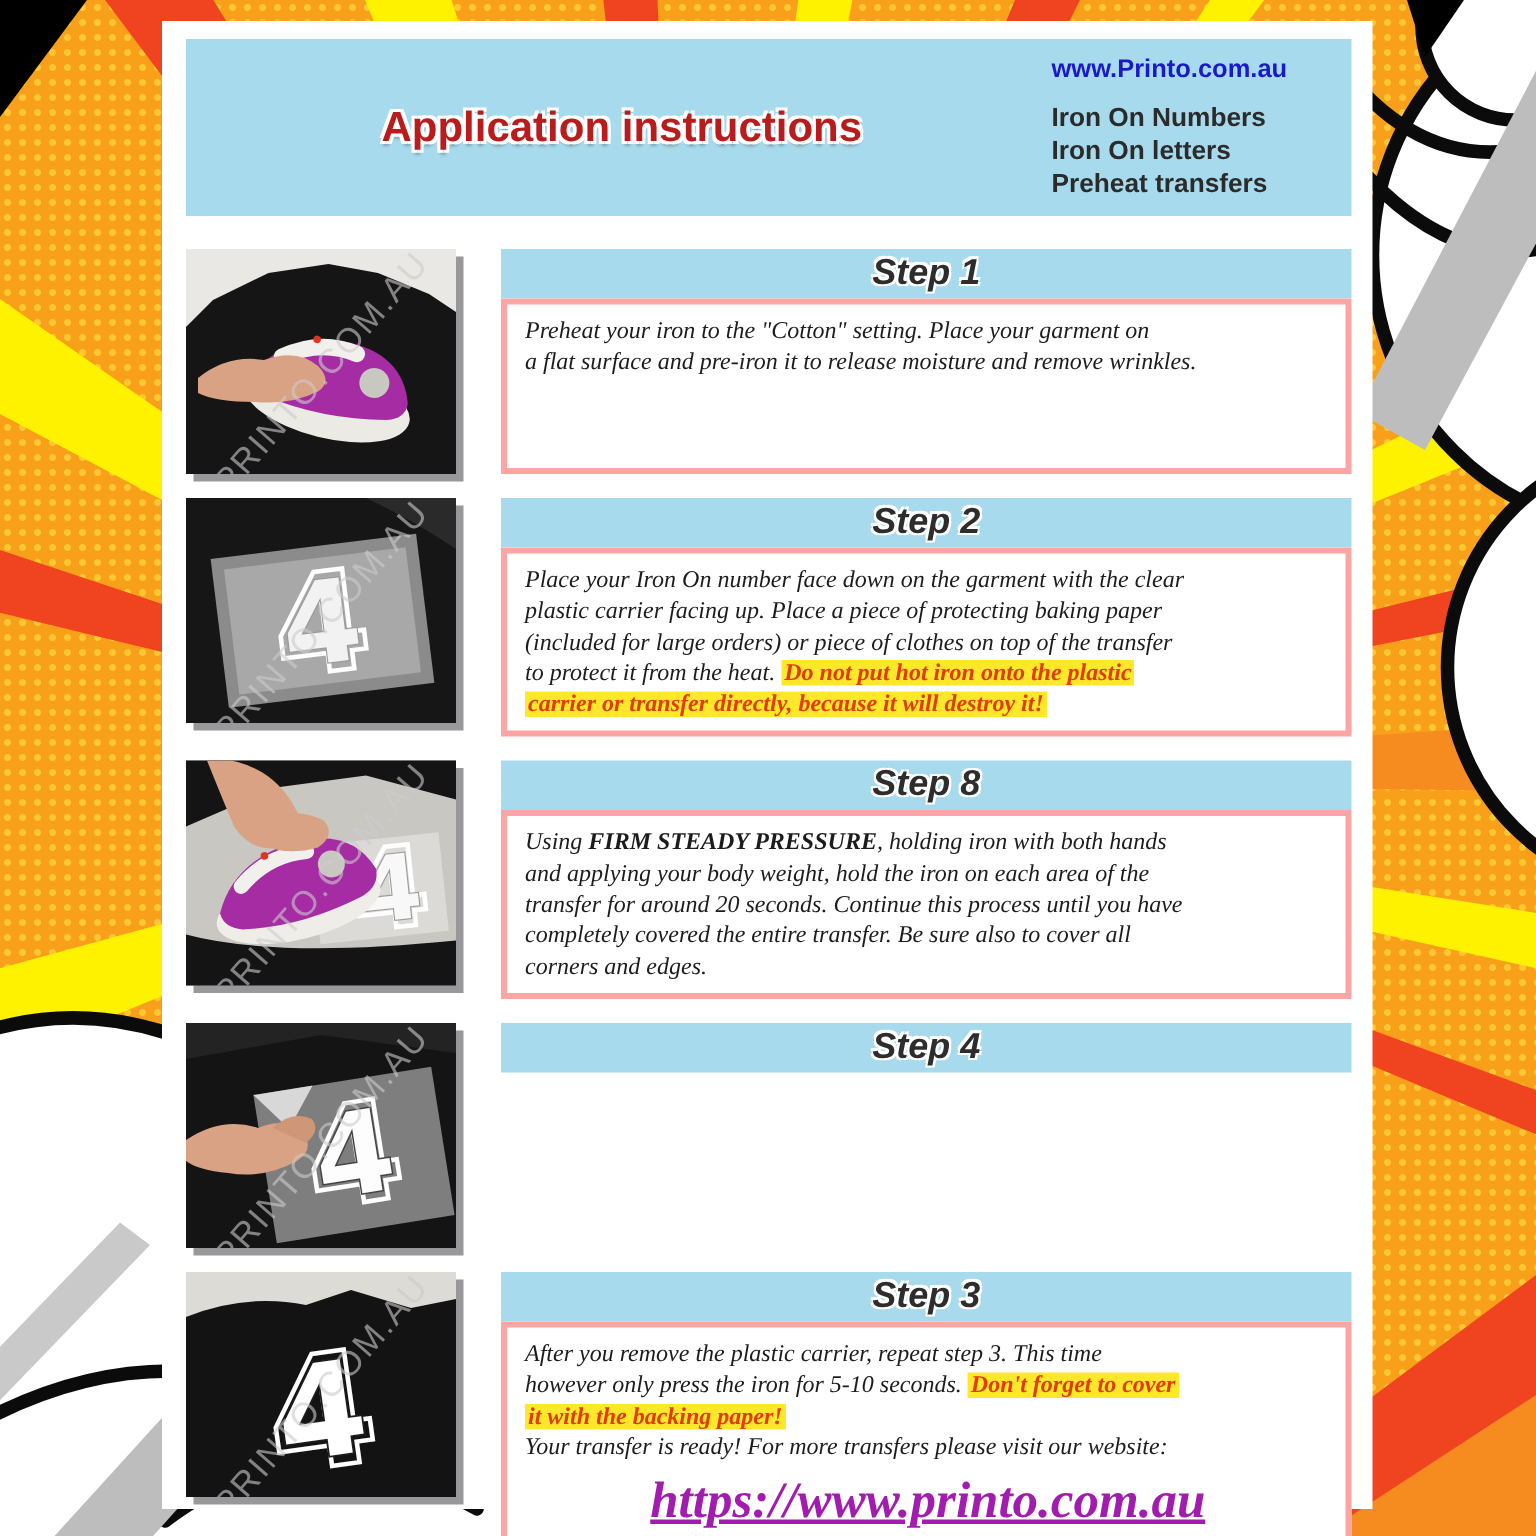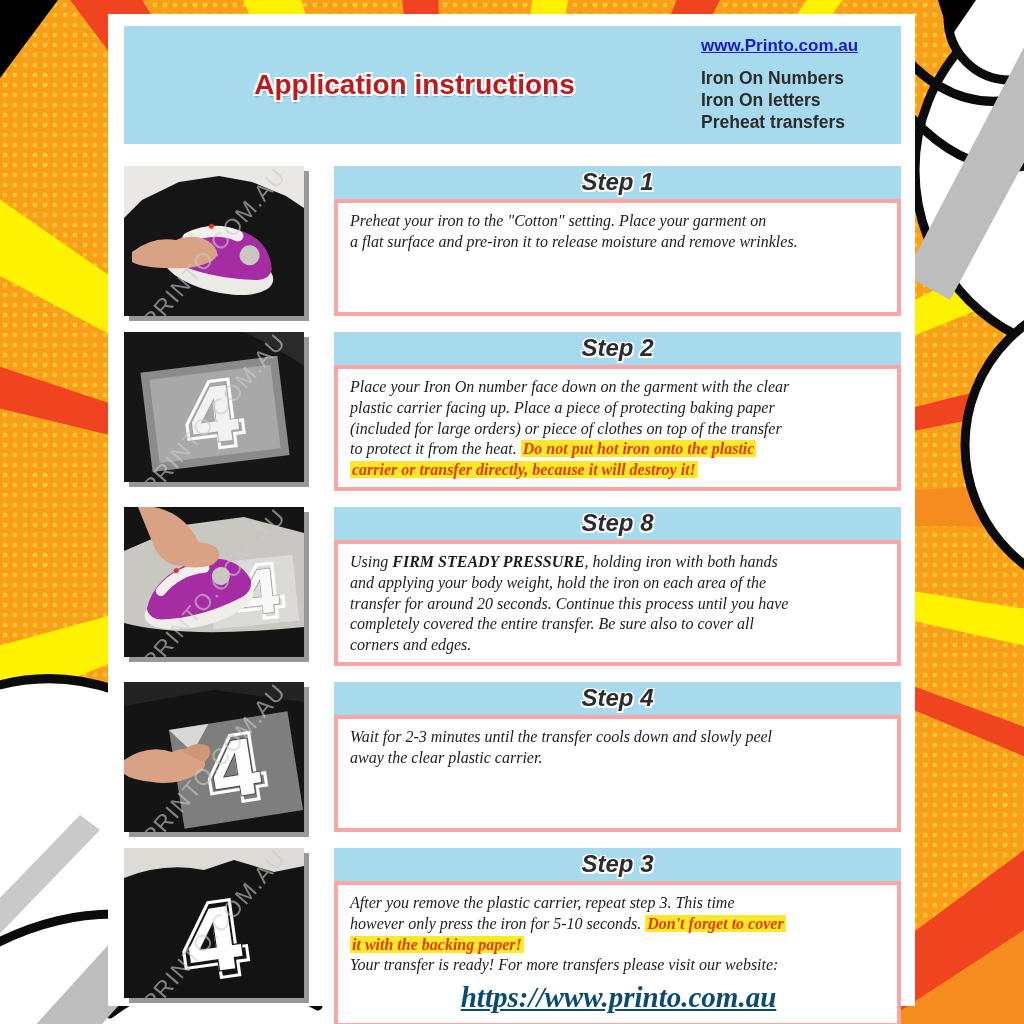--- a/index.html
+++ b/index.html
@@ -25,21 +25,21 @@
   }
   .title-wrap{flex:1;display:flex;align-items:center;justify-content:center;}
   .page-title{
     font-size:28px;font-weight:bold;color:#b91c1c;letter-spacing:0px;
     text-shadow:-2px -2px 0 #fff,2px -2px 0 #fff,-2px 2px 0 #fff,2px 2px 0 #fff,0 3px 2px rgba(0,0,0,.25);
     white-space:nowrap;
   }
   .header-right{width:188px;padding-top:10px;flex-shrink:0;}
   .site-top-link{
     display:inline-block;font-size:17px;font-weight:bold;color:#1A1AC8;
-    text-decoration:underline;margin-bottom:12px;cursor:pointer;
+    margin-bottom:12px;cursor:pointer;
   }
   .service-line{font-size:17.5px;font-weight:bold;color:#2b2b2b;line-height:1.25;}
   
   .row{display:flex;margin-bottom:16px;}
   .row:last-child{margin-bottom:0;}
   .photo{
     width:180px;height:150px;flex-shrink:0;margin-right:30px;
     box-shadow:5px 5px 0 #98989a;background:#111;
   }
   .photo svg{display:block;width:180px;height:150px;}
@@ -57,21 +57,21 @@
     white-space:pre-line;
   }
   .seg-bold{font-weight:bold;}
   .warn{
     background:#FFE829;color:#E03C00;font-weight:bold;padding:0 2px;
     box-decoration-break:clone;-webkit-box-decoration-break:clone;
   }
   .site-link{
     display:block;text-align:center;margin-top:3px;
     font-family:"Liberation Serif","DejaVu Serif",serif;
-    font-size:29px;font-weight:bold;color:#0c4a6e;text-decoration:underline;
+    font-size:34px;font-weight:bold;color:#a21caf;text-decoration:underline;
     cursor:pointer;white-space:normal;
   }
   .wm{opacity:.6;}
 </style>
 </head>
 <body>
 
 <div class="dots"></div>
 
 <svg class="bg-art" viewBox="0 0 1024 1024" aria-hidden="true">
@@ -232,22 +232,20 @@
           <text x="112" y="120" text-anchor="middle" font-size="92" font-weight="bold" fill="none" stroke="#ffffff" stroke-width="3" font-family="DejaVu Sans, sans-serif">4</text>
           <text x="112" y="114" text-anchor="middle" font-size="76" font-weight="bold" fill="#fdfdfd" stroke="#444444" stroke-width="2" paint-order="stroke" font-family="DejaVu Sans, sans-serif">4</text>
         </g>
         <path d="M0,78 Q24,62 48,70 Q66,62 78,74 Q86,84 74,92 Q52,104 28,100 Q8,98 0,92 Z" fill="#d9a284"></path>
         <path d="M58,70 Q70,58 84,64 Q90,72 80,80 Z" fill="#cf9678"></path>
         <text class="wm" x="90" y="90" text-anchor="middle" transform="rotate(-49 90 82)" font-size="23" letter-spacing="1.5" fill="#cccccc" font-family="Liberation Sans, sans-serif">PRINTO.COM.AU</text>
       </svg>
     </div>
     <div class="step">
       <div class="step-bar">Step 4</div>
-      <div class="step-box"><span>Wait for 2-3 minutes until the transfer cools down and slowly peel
-away the clear plastic carrier.</span></div>
     </div>
   </div>
 
   <div class="row">
     <div class="photo">
       <svg viewBox="0 0 180 150">
         <rect width="180" height="150" fill="#dddbd6"></rect>
         <path d="M0,30 Q40,14 80,22 L110,12 150,24 180,18 V150 H0 Z" fill="#131313"></path>
         <g transform="rotate(-8 90 92)">
           <text x="90" y="130" text-anchor="middle" font-size="104" font-weight="bold" fill="none" stroke="#ffffff" stroke-width="3" font-family="DejaVu Sans, sans-serif">4</text>

